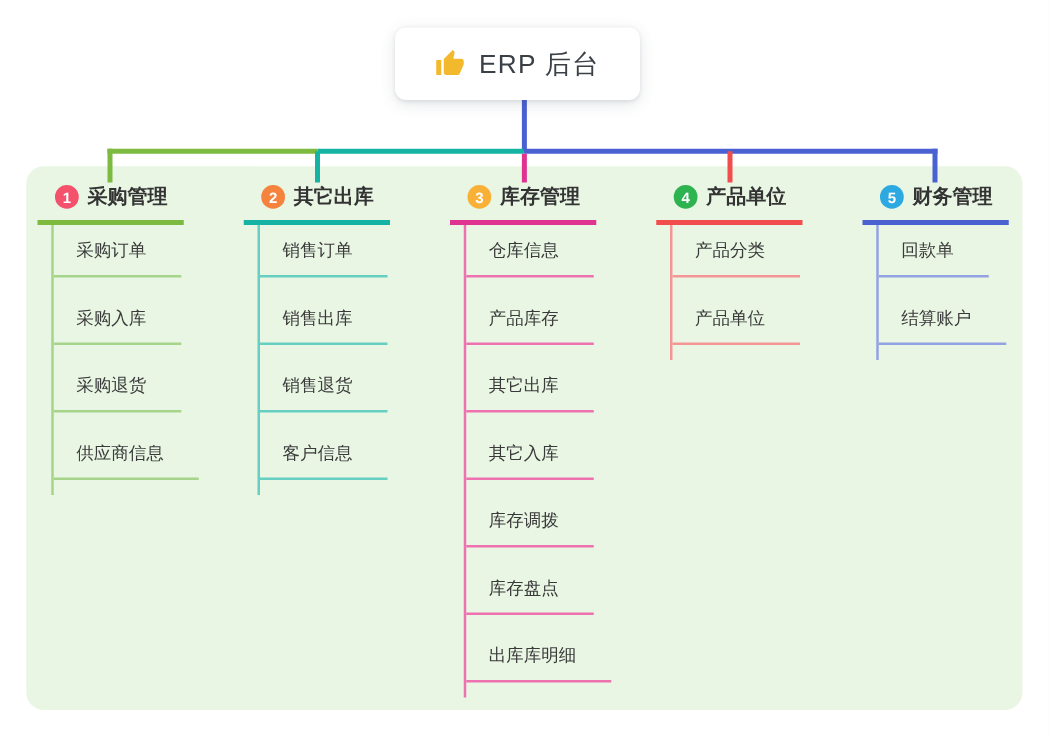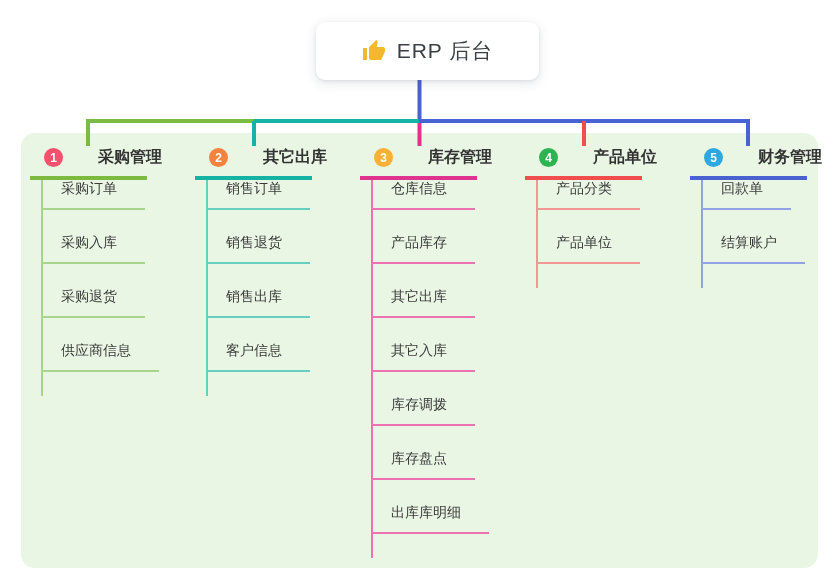--- a/index.html
+++ b/index.html
@@ -14,21 +14,21 @@
   .panel {
     position:absolute; left:21px; top:133px; width:797px; height:435px;
     background:#e9f6e4; border-radius:14px; z-index:0;
   }
 
   
   .connectors { position:absolute; left:0; top:0; z-index:1; pointer-events:none; }
 
   
   .root-node {
-    position:absolute; left:316px; top:22px; width:223px; height:58px;
+    position:absolute; left:316px; top:22px; width:196px; height:58px;
     background:#ffffff; border-radius:9px; z-index:3;
     box-shadow:0 3px 12px rgba(60,70,90,0.14), 0 1px 3px rgba(60,70,90,0.10);
     display:flex; align-items:center; justify-content:center; gap:11px;
     cursor:default;
   }
   .root-label { font-size:21px; font-weight:500; color:#3a4046; letter-spacing:1px; }
   .thumb-icon { width:24px; height:24px; display:block; }
 
   
   .branch { position:absolute; top:146px; width:150px; z-index:2; }
@@ -37,24 +37,24 @@
     width:103px; padding:1px 0 8px 14px;
     border-bottom:4px solid var(--main);
   }
   .badge {
     width:19px; height:19px; border-radius:50%;
     background:var(--badge); color:#ffffff;
     font-size:12px; font-weight:bold;
     display:flex; align-items:center; justify-content:center;
     flex:0 0 auto;
   }
-  .branch-title { font-size:16px; font-weight:600; color:#333333; white-space:nowrap;margin-left:28px; }
+  .branch-title { font-size:16px; font-weight:600; color:#333333; white-space:nowrap; }
 
   .children { margin-left:11px; border-left:2px solid var(--light); }
-  .child { height:54px; display:flex; align-items:flex-start; }
+  .child { height:54px; display:flex; align-items:center; }
   .child-label {
     display:inline-block; white-space:nowrap;
     padding:0 28px 10px 18px;
     border-bottom:2px solid var(--light);
     font-size:14px; color:#3a3a3a;
   }
 
   .b1 { left:30px; }
   .b2 { left:195px; }
   .b3 { left:360px; }
@@ -112,24 +112,24 @@
 <div class="branch b2" style="--main: #14b3a4; --light: #66cfc2; --badge: #f6833d;">
   <div class="branch-header">
     <span class="badge">2</span>
     <span class="branch-title">其它出库</span>
   </div>
   <div class="children">
     <div class="child">
         <span class="child-label">销售订单</span>
       </div>
     <div class="child">
-        <span class="child-label">销售退货</span>
+        <span class="child-label">销售出库</span>
       </div>
     <div class="child">
-        <span class="child-label">销售出库</span>
+        <span class="child-label">销售退货</span>
       </div>
     <div class="child">
         <span class="child-label">客户信息</span>
       </div>
   </div>
 </div>
 
 <div class="branch b3" style="--main: #df3390; --light: #ef72b0; --badge: #f8b136;">
   <div class="branch-header">
     <span class="badge">3</span>

